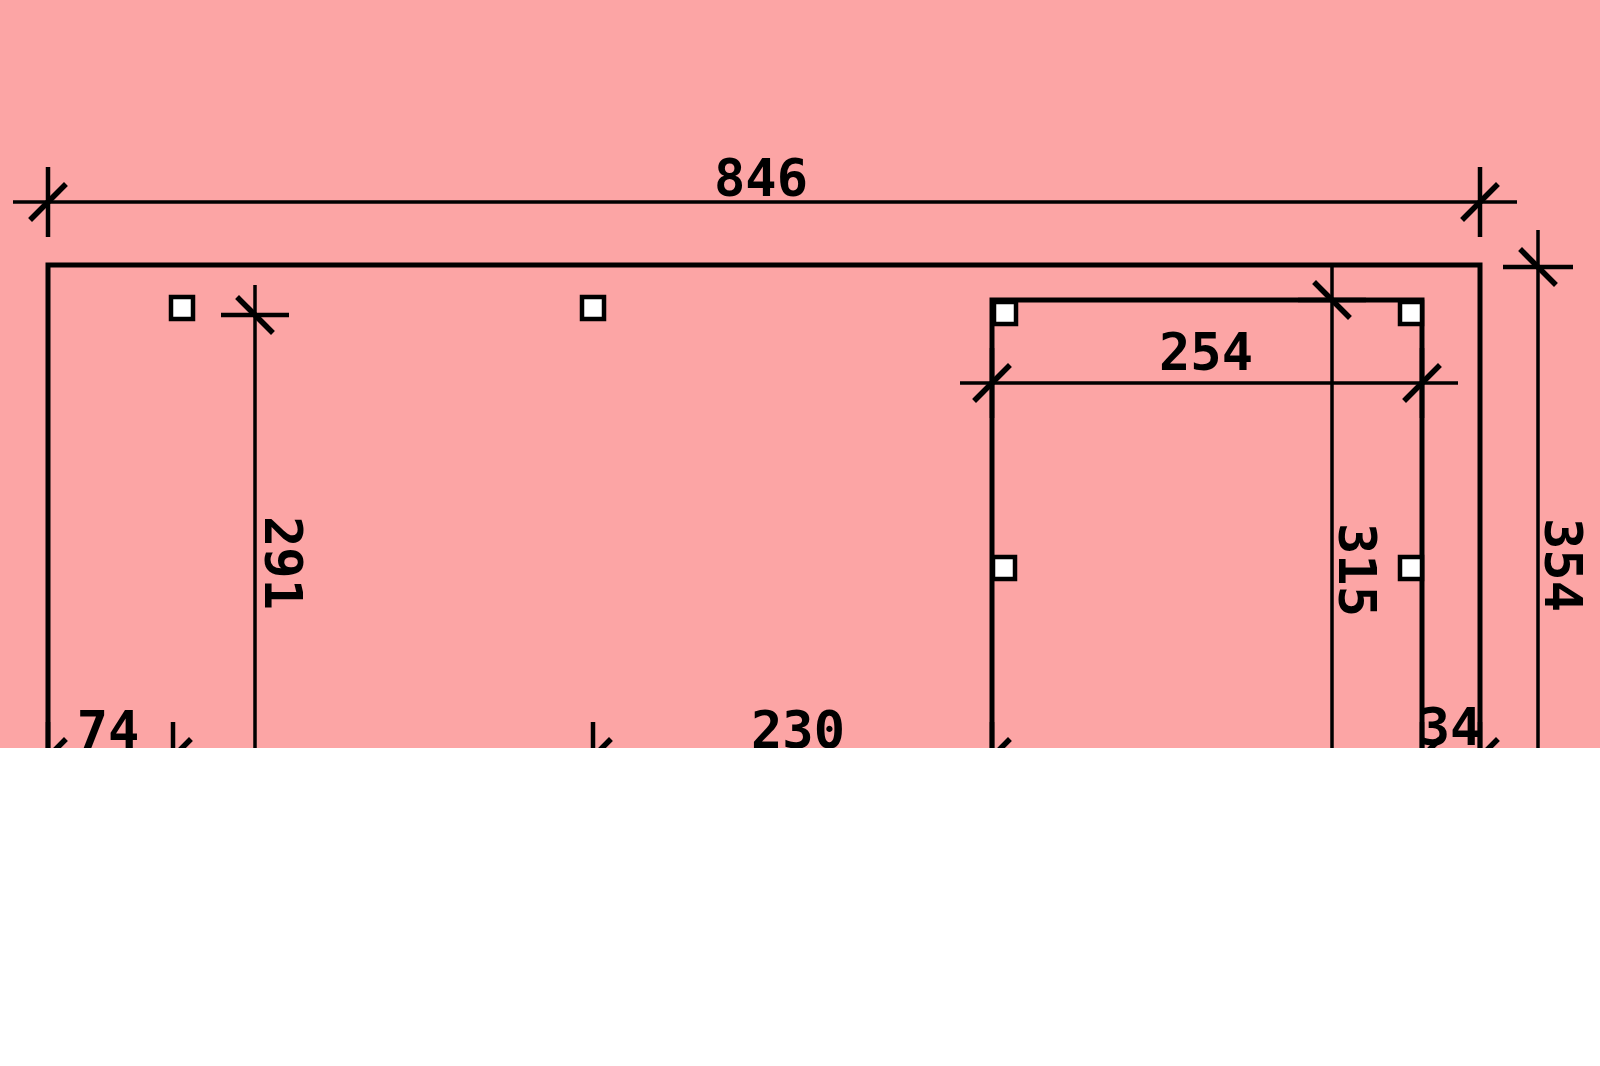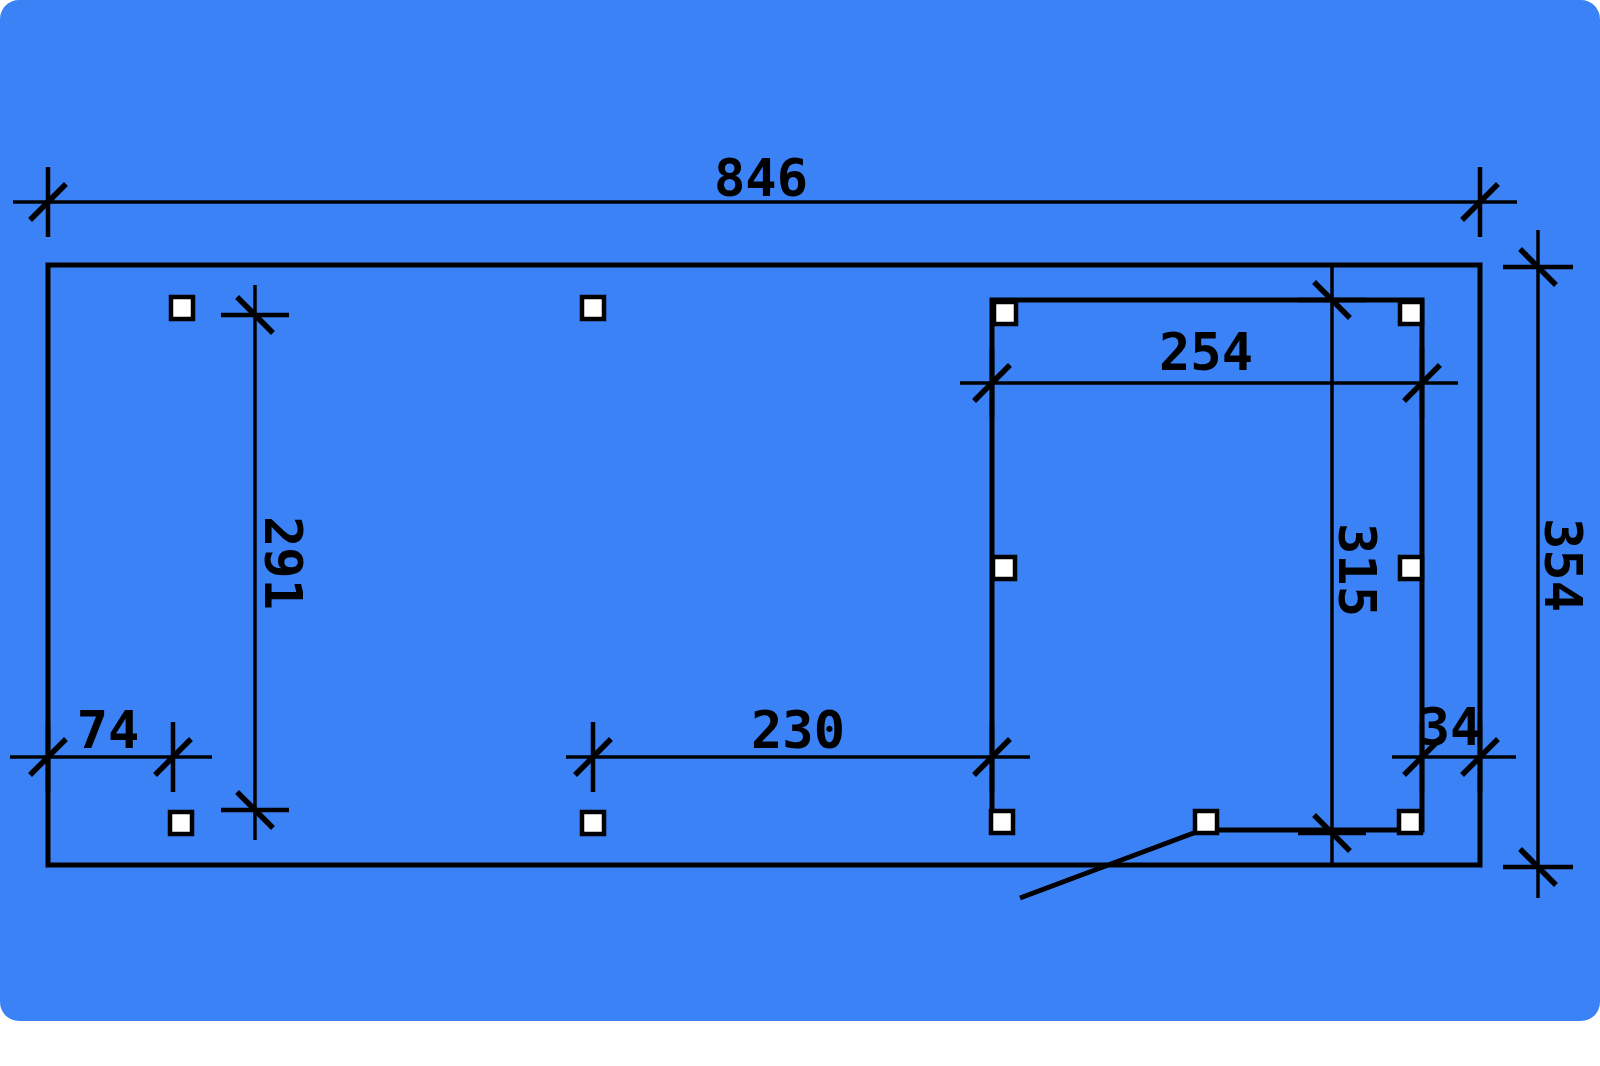--- a/index.html
+++ b/index.html
@@ -3,24 +3,23 @@
 <meta charset="utf-8">
 <style>
   html, body {
     margin: 0;
     padding: 0;
     background: #ffffff;
   }
   .stage {
     position: relative;
     width: 1600px;
-    height: 1021px;
-    background: #3b82f6;
+    height: 748px;
+    background: #fca5a5;
     overflow: hidden;
-    border-radius: 19px;
   }
   svg.plan {
     position: absolute;
     left: 0;
     top: 0;
     width: 1600px;
     height: 1066px;
     display: block;
   }
   .outline   { fill: none; stroke: #000; stroke-width: 5; }

